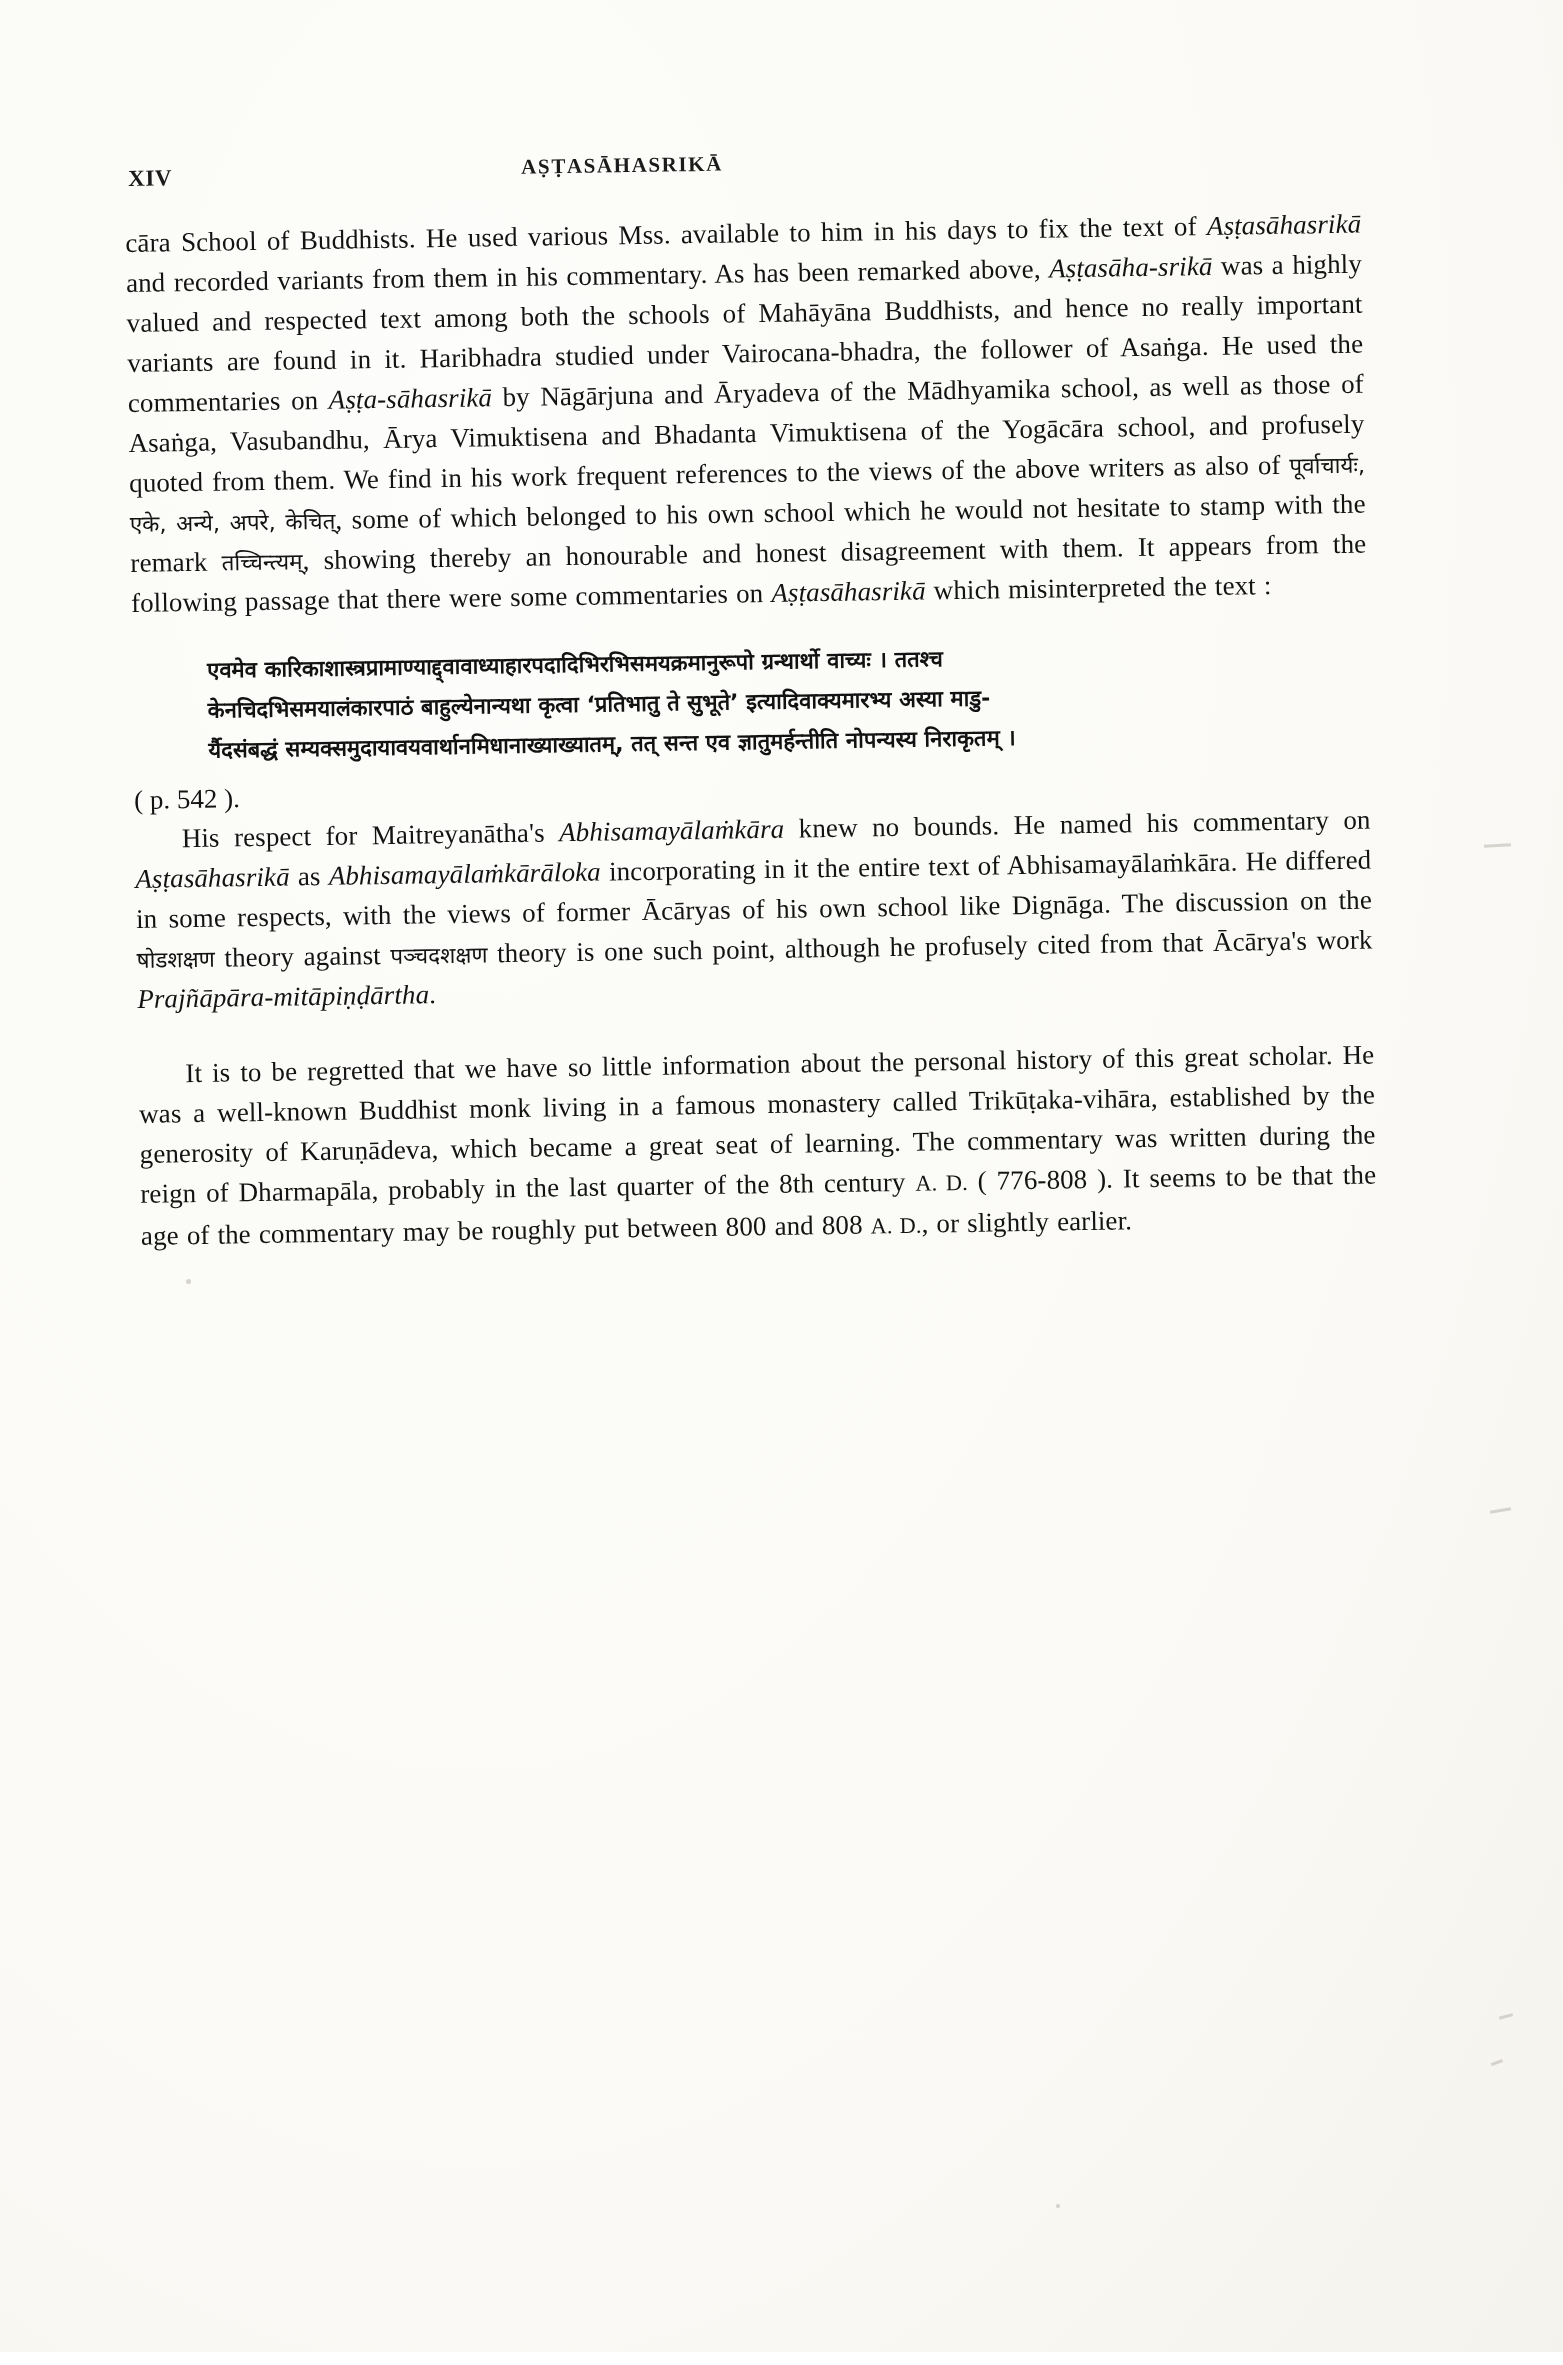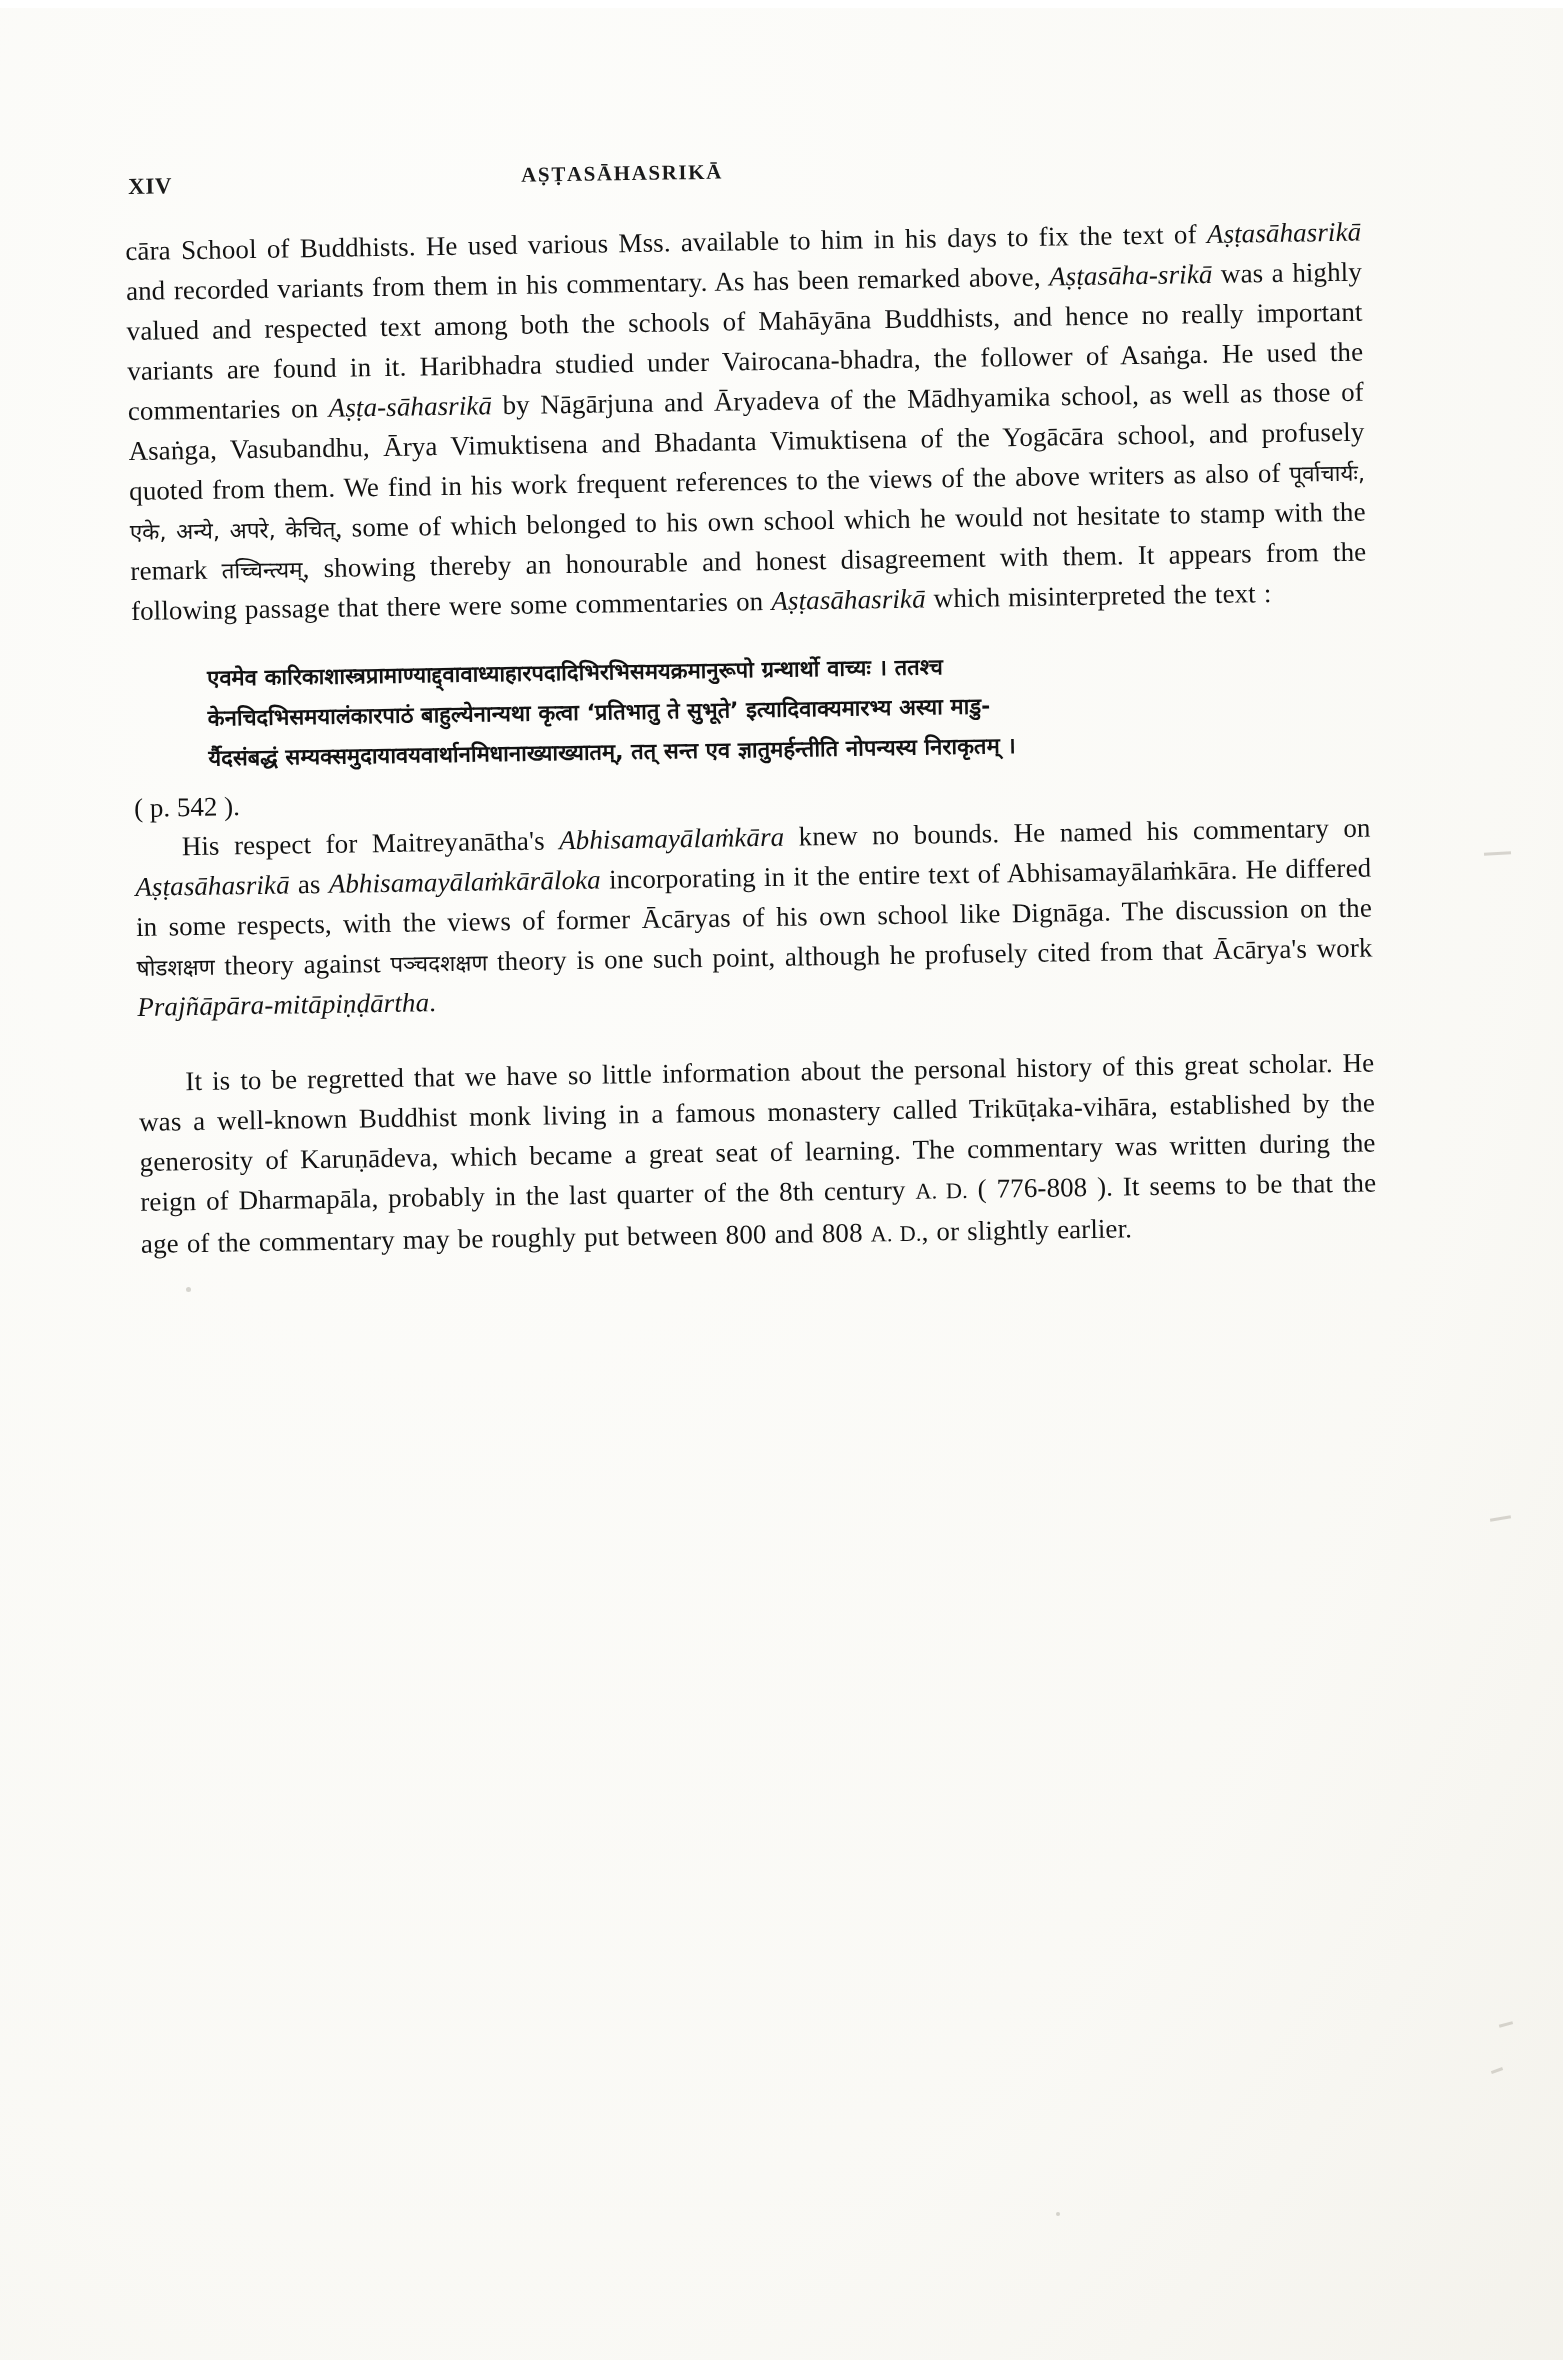--- a/index.html
+++ b/index.html
@@ -15,21 +15,20 @@
     font-family: "Liberation Serif", serif;
   }
 
   
   .page {
     position: absolute;
     left: 0; top: 0;
     width: 1563px;
     height: 2352px;
     background: #fdfdfb;
-    margin-top: 8px;
   }
 
   .scan-tint {
     position: absolute;
     left: 0; top: 0;
     width: 100%;
     height: 100%;
     background:
       radial-gradient(ellipse at 30% 20%, rgba(250,250,245,0) 0%, rgba(243,241,233,0.35) 70%, rgba(236,233,223,0.55) 100%);
     pointer-events: none;

